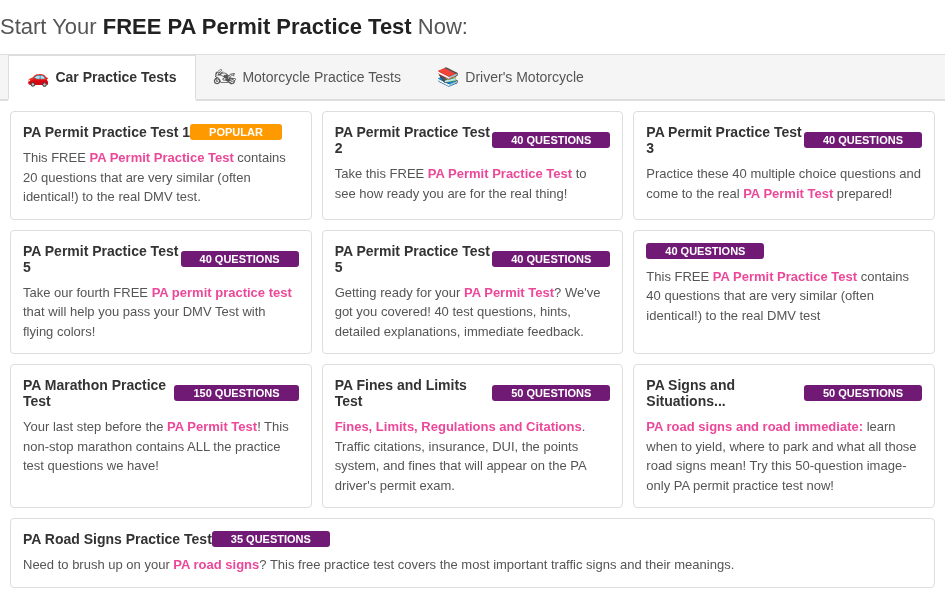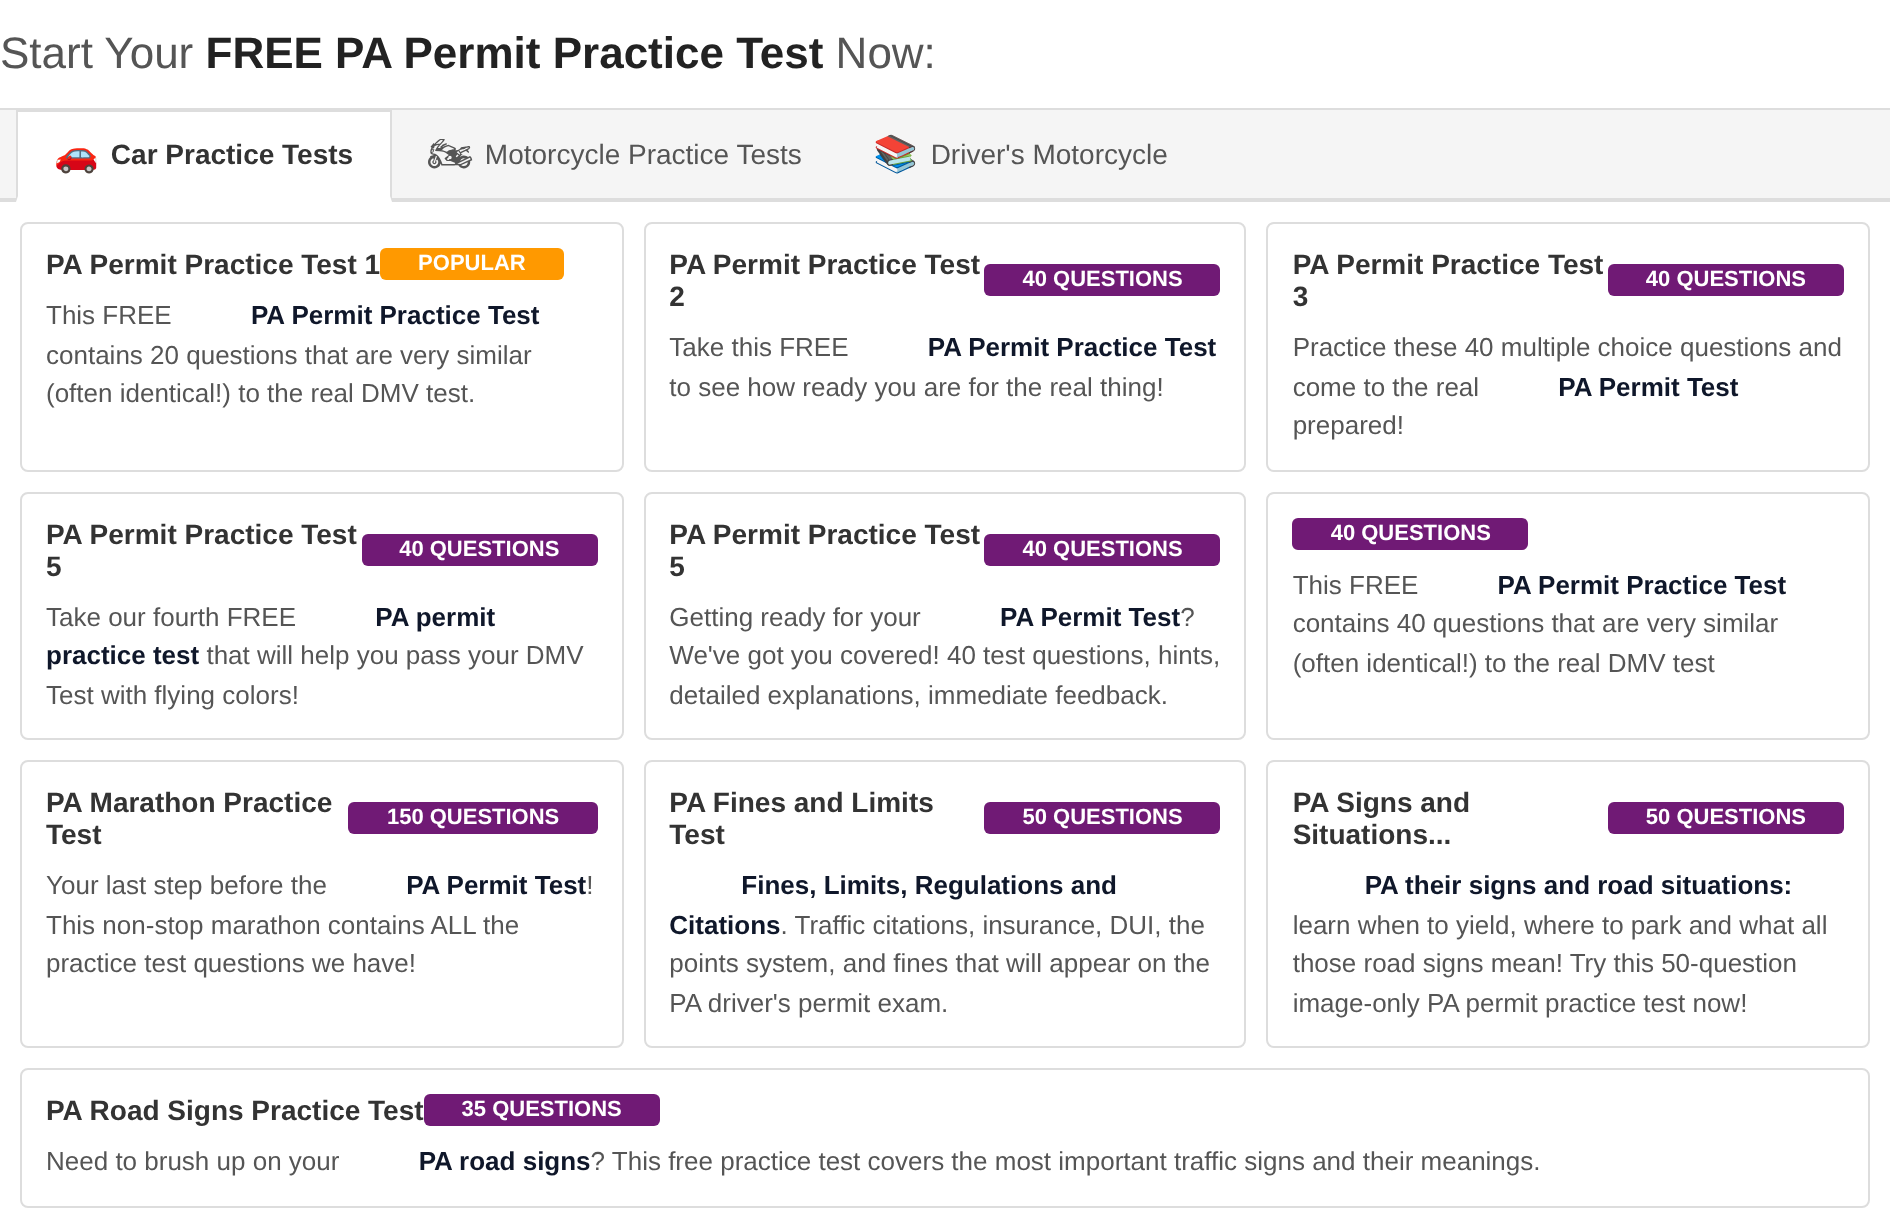--- a/index.html
+++ b/index.html
@@ -83,22 +83,21 @@
       background: #701a75;
       color: #fff;
     }
     .card-body {
       font-size: 13px;
       color: #555;
       line-height: 1.5;
     }
     .card-body strong {
       font-weight: bold;
-      color: #0f172a;
-      margin-left: 36px;
+      color: #ec4899;
     }
   </style>
 </head>
 <body>
 
 <div class="header-banner">
   <span>Start Your </span><strong>FREE PA Permit Practice Test</strong><span> Now:</span>
 </div>
 
 <div class="tabs">
@@ -170,21 +169,21 @@
       <span class="card-title">PA Fines and Limits Test</span>
       <span class="badge badge-questions">50 QUESTIONS</span>
     </div>
     <div class="card-body"><strong>Fines, Limits, Regulations and Citations</strong>. Traffic citations, insurance, DUI, the points system, and fines that will appear on the PA driver's permit exam.</div>
   </div>
     <div class="card">
     <div class="card-header">
       <span class="card-title">PA Signs and Situations...</span>
       <span class="badge badge-questions">50 QUESTIONS</span>
     </div>
-    <div class="card-body"><strong>PA their signs and road situations:</strong> learn when to yield, where to park and what all those road signs mean! Try this 50-question image-only PA permit practice test now!</div>
+    <div class="card-body"><strong>PA road signs and road immediate:</strong> learn when to yield, where to park and what all those road signs mean! Try this 50-question image-only PA permit practice test now!</div>
   </div>
     <div class="card full-width">
     <div class="card-header">
       <span class="card-title">PA Road Signs Practice Test</span>
       <span class="badge badge-questions">35 QUESTIONS</span>
     </div>
     <div class="card-body">Need to brush up on your <strong>PA road signs</strong>? This free practice test covers the most important traffic signs and their meanings.</div>
   </div>
   </div>
 

